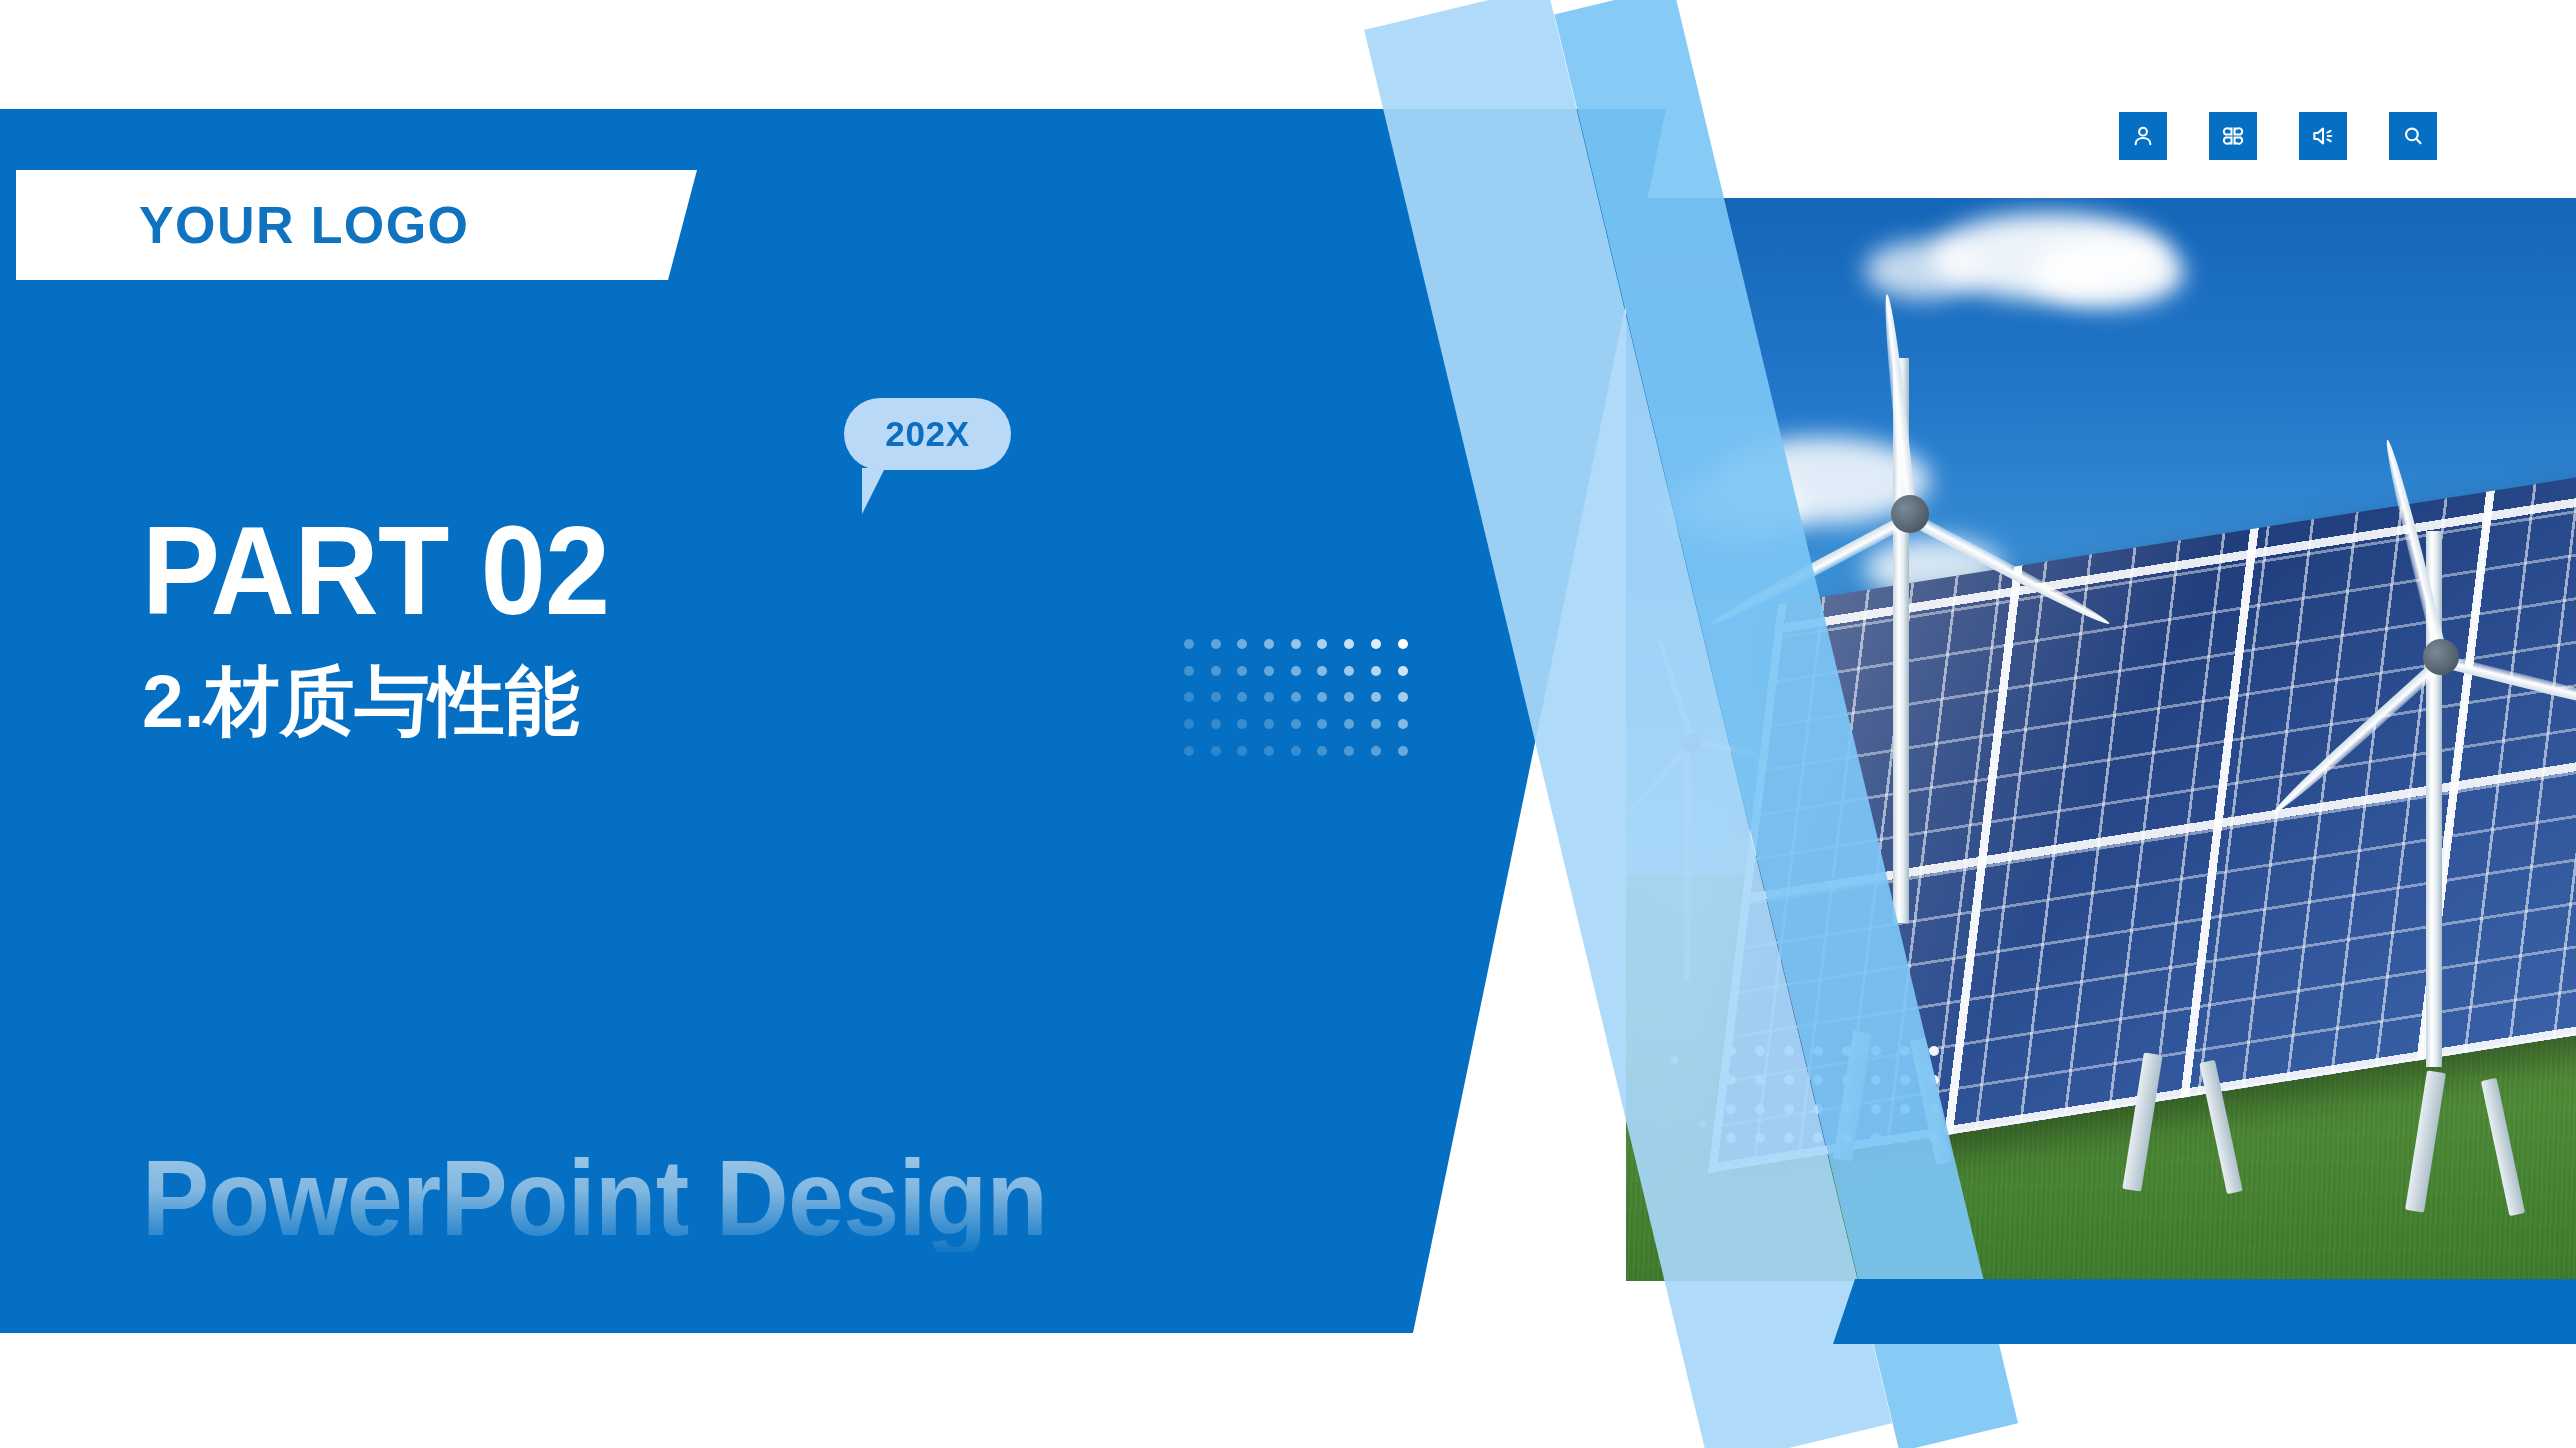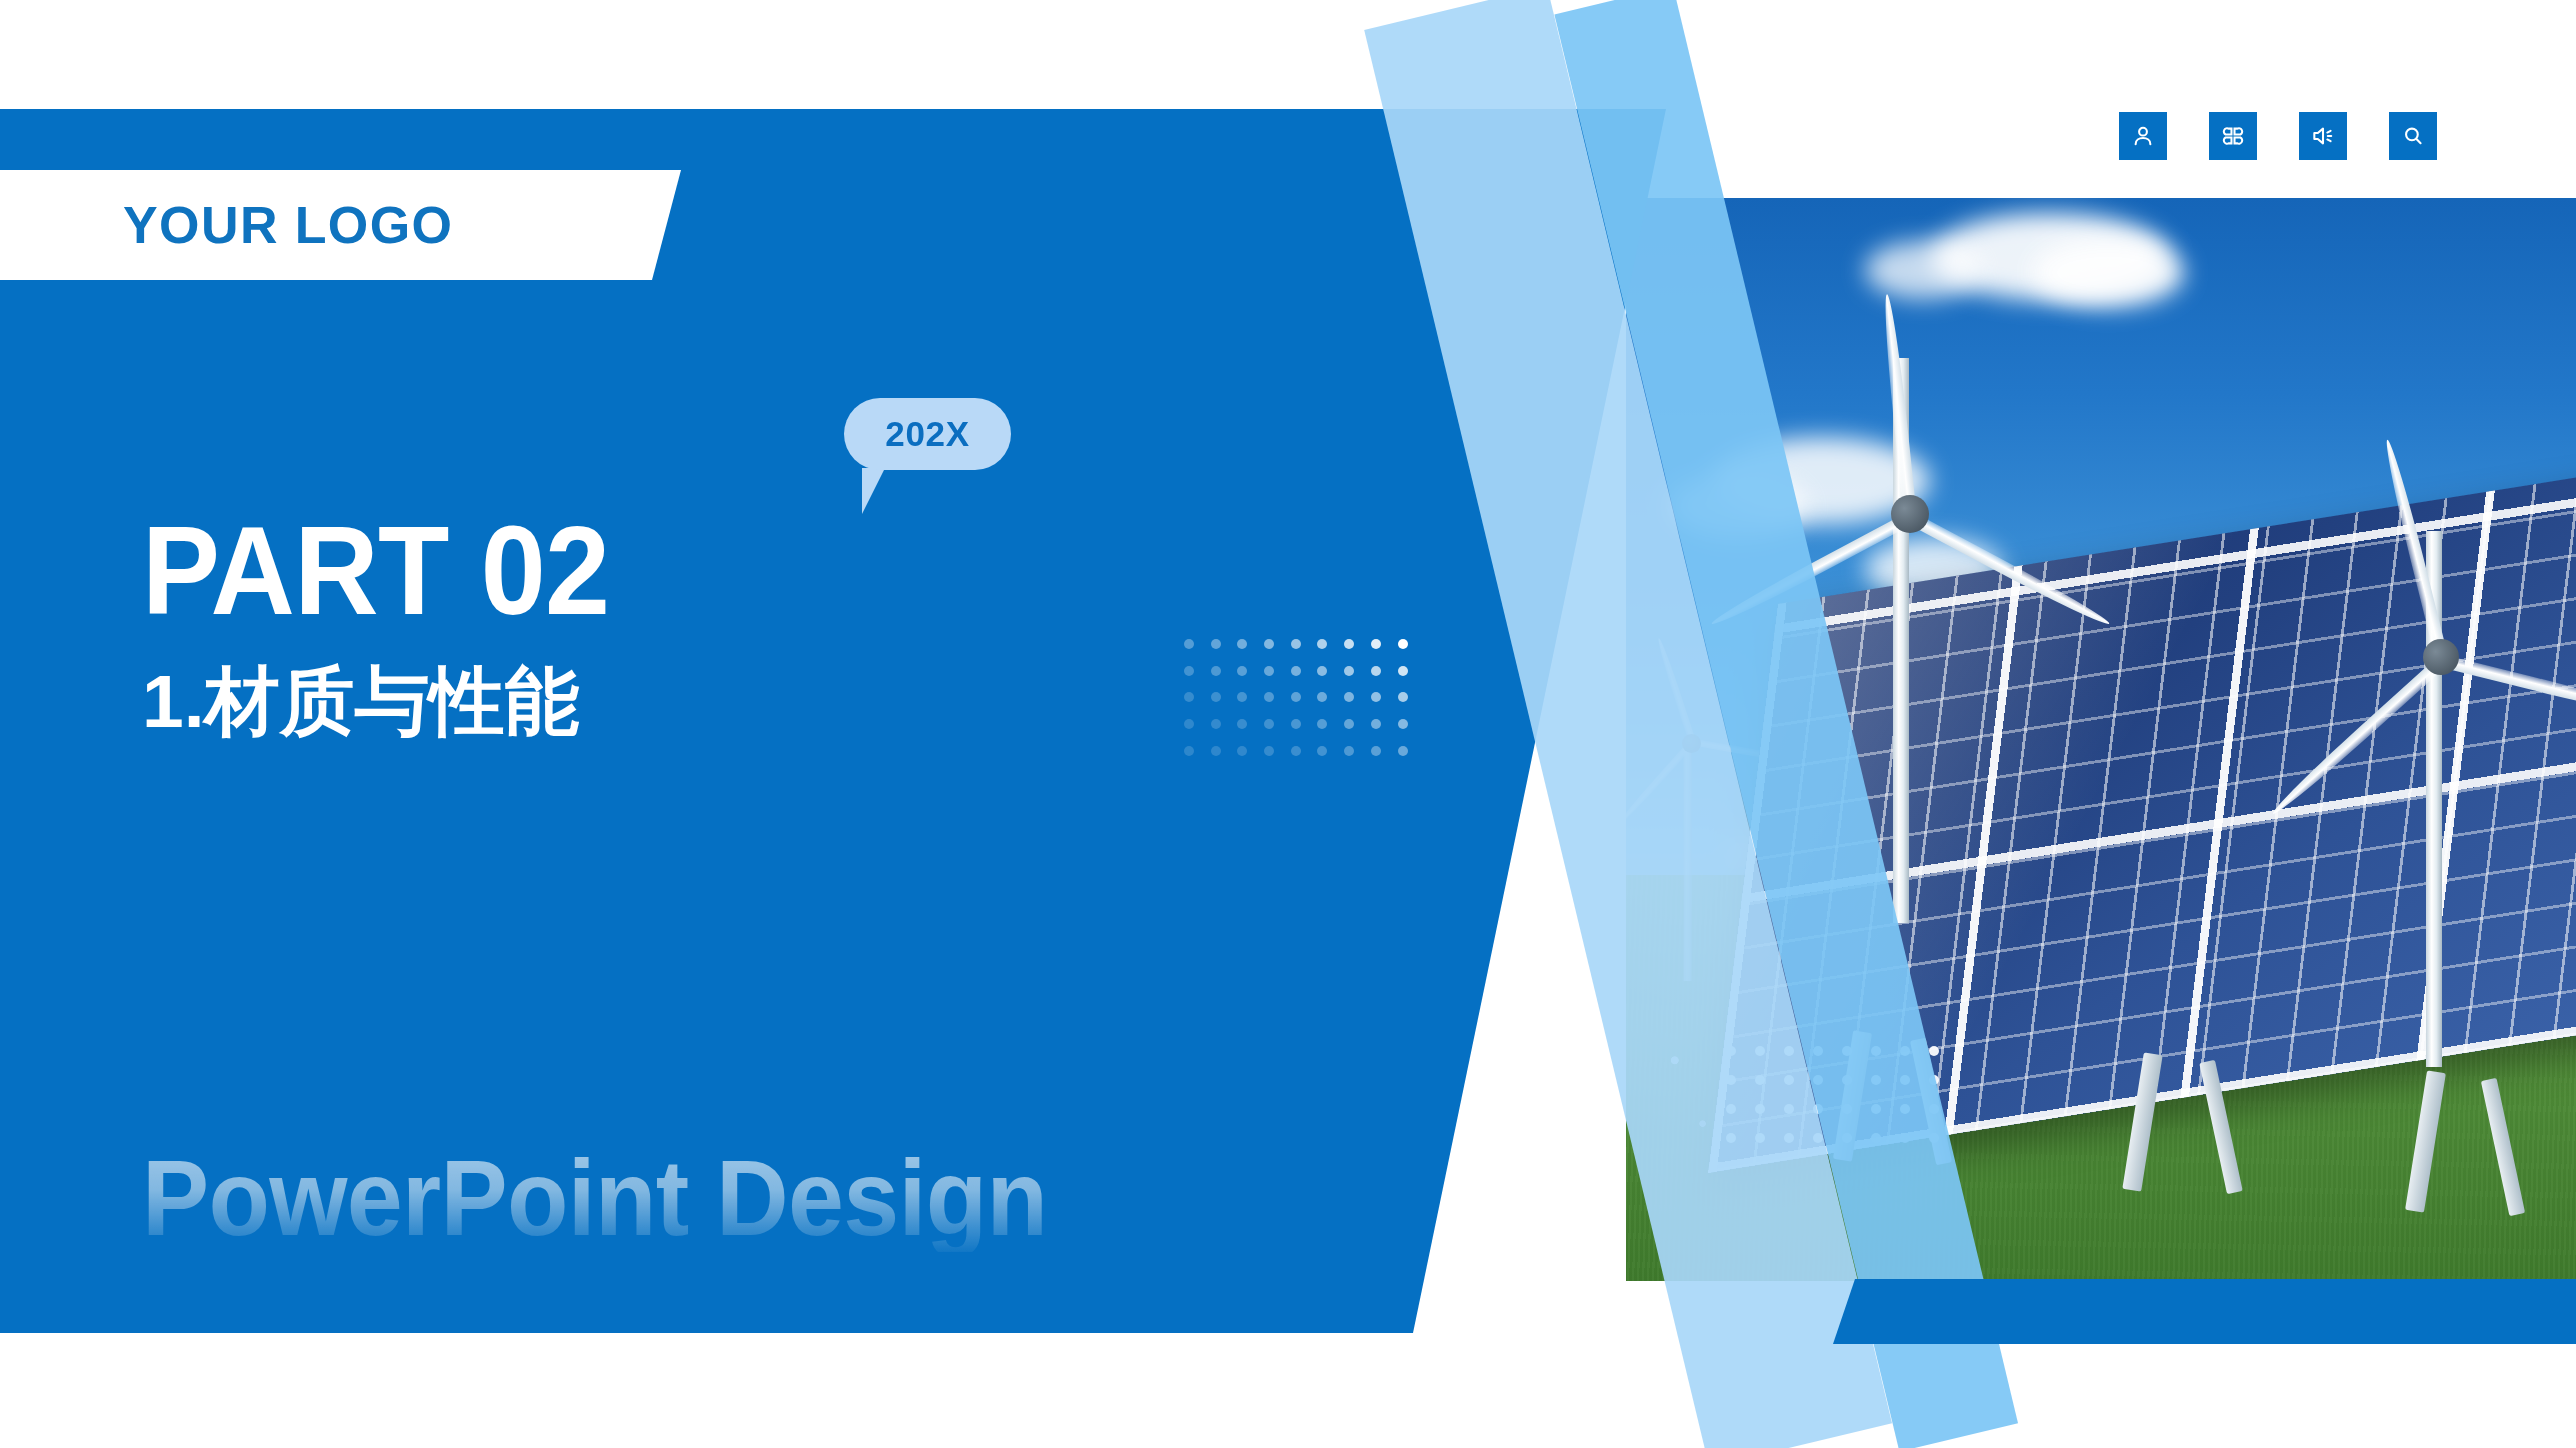--- a/index.html
+++ b/index.html
@@ -151,21 +151,21 @@
   .lg6{ left:869px;top:880px; width:16px; height:138px; transform:rotate(-12deg); }
 
   
   .blue-panel{
     position:absolute; left:0; top:109px;
     width:1666px; height:1224px;
     background:#0570c3;
     clip-path:polygon(0 0, 1666px 0, 1413px 1224px, 0 1224px);
   }
   .logo-band{
-    position:absolute; left:0; top:170px;
+    position:absolute; left:16px; top:170px;
     width:681px; height:110px;
     background:#ffffff;
     clip-path:polygon(0 0, 681px 0, 652px 110px, 0 110px);
     display:flex; align-items:center;
   }
   .logo-text{
     margin-left:123px;
     font-size:52px; font-weight:700; letter-spacing:1.4px;
     color:#0f73bf; font-family:"Liberation Sans", sans-serif;
   }
@@ -417,21 +417,21 @@
       <span style="background: rgba(255, 255, 255, 0.34);"></span>
       <span style="background: rgba(255, 255, 255, 0.4);"></span>
     </div>
 
   <div class="badge-tail"></div>
   <div class="badge">
     <span class="badge-text">202X</span>
   </div>
 
   <div class="part-title">PART 02</div>
-  <div class="part-sub">1.材质与性能</div>
+  <div class="part-sub">2.材质与性能</div>
   <div class="watermark">PowerPoint Design</div>
 
   <div class="icon-bar">
     <div class="icon-btn">
       <svg viewBox="0 0 24 24" fill="none" stroke="#ffffff" stroke-width="1.9" stroke-linecap="round" stroke-linejoin="round">
         <circle cx="12" cy="8" r="3.6"></circle>
         <path d="M5.2 19.5c0-3.5 3.1-5.6 6.8-5.6s6.8 2.1 6.8 5.6"></path>
       </svg>
     </div>
     <div class="icon-btn">

